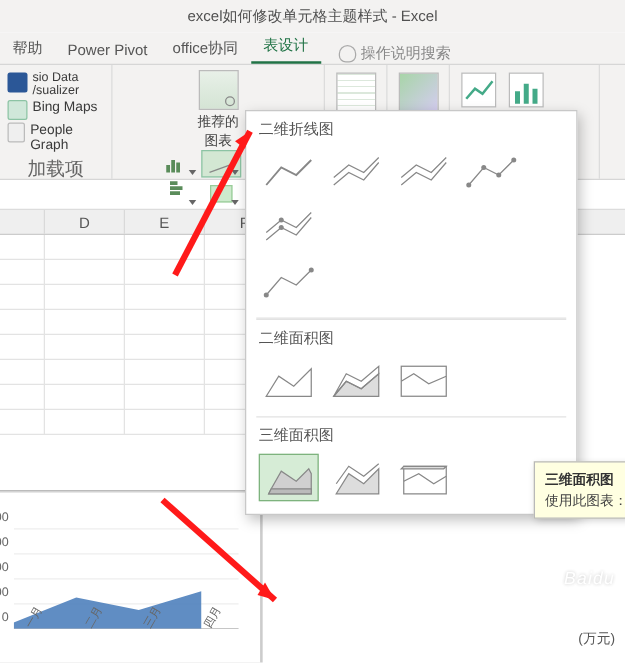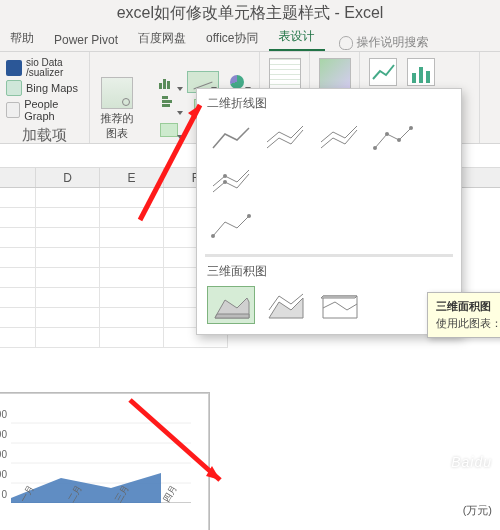--- a/index.html
+++ b/index.html
@@ -1,41 +1,41 @@
 <!DOCTYPE html>
 <html><head>
 <meta charset="utf-8">
 <style>
   * { box-sizing: border-box; margin: 0; padding: 0; font-family: "Microsoft YaHei", "Segoe UI", sans-serif; }
   body { width: 500px; height: 530px; overflow: hidden; background: #fff; position: relative; font-size: 12px; color: #444; }
 
   
   .titlebar { height: 26px; background: #f3f2f1; display: flex; align-items: center; justify-content: center; position: relative; }
-  .titlebar .title { font-size: 16px; color: #505050; }
+  .titlebar .title { font-size: 12px; color: #505050; }
 
   
   .tabs { height: 26px; background: #f3f2f1; border-bottom: 1px solid #d6d6d6; display: flex; align-items: flex-end; }
   .tab { padding: 4px 10px; font-size: 12px; color: #555; cursor: pointer; }
   .tab.active { color: #217346; border-bottom: 2px solid #217346; }
   .tell-me { display: flex; align-items: center; gap: 4px; color: #888; margin-left: 14px; }
   .bulb { width: 14px; height: 14px; border: 1px solid #aaa; border-radius: 50% 50% 40% 40%; position: relative; }
 
   
   .ribbon { height: 92px; background: #f3f2f1; border-bottom: 1px solid #d6d6d6; display: flex; position: relative; }
   .group { border-right: 1px solid #dcdcdc; padding: 4px 6px 2px; display: flex; flex-direction: column; justify-content: space-between; }
   .group-label { font-size: 15px; color: #666; text-align: center; padding-top: 2px; }
 
   .g-addins { width: 90px; }
-  .addin-row { display: flex; align-items: center; gap: 4px; font-size: 11px; color: #3a3a3a; margin: 2px 0; }
+  .addin-row { display: flex; gap: 4px; font-size: 11px; color: #3a3a3a; margin: 2px 0; }
   .addin-icon { width: 16px; height: 16px; border-radius: 2px; }
   .ic-visio { background: #2b5797; }
   .ic-bing { background: #cfe7d9; border: 1px solid #8cc3a4; }
   .ic-people { background: #efefef; border: 1px solid #bbb; }
 
-  .g-charts { width: 170px; display: flex; flex-direction: row; align-items: flex-end; }
+  .g-charts { width: 170px; display: flex; flex-direction: column; align-items: center; }
   .btn-recommended { width: 42px; text-align: center; font-size: 11px; color: #444; }
   .rec-icon { width: 32px; height: 32px; margin: 0 auto 2px; border: 1px solid #bbb; background: linear-gradient(180deg,#e8f0e8,#d4e4d4); position: relative; }
   .rec-icon::after { content:""; position:absolute; right:2px; bottom:2px; width:6px; height:6px; border:1px solid #888; border-radius:50%; }
   .chart-grid { display: grid; grid-template-columns: repeat(3, 32px); gap: 2px; margin-left: 4px; }
   .chart-btn { width: 32px; height: 22px; border: 1px solid transparent; display:flex; align-items:center; justify-content:center; position:relative; }
   .chart-btn:hover, .chart-btn.highlight { background: #d3e7d3; border: 1px solid #8cc3a4; }
   .mini-bar { width:20px; height:14px; display:flex; align-items:flex-end; gap:1px; }
   .mini-bar span { width:3px; background:#5a8c5a; }
   .mini-line { width:20px; height:14px; position:relative; }
   .mini-line::before { content:""; position:absolute; left:0; top:10px; width:20px; height:1px; background:#888; transform: rotate(-20deg); }
@@ -91,21 +91,20 @@
 </head>
 <body>
 
 <div class="titlebar">
   <span class="title">excel如何修改单元格主题样式 - Excel</span>
 </div>
 
 <div class="tabs">
   <div class="tab">帮助</div>
   <div class="tab">Power Pivot</div>
-  <div class="tab">百度网盘</div>
   <div class="tab">office协同</div>
   <div class="tab active">表设计</div>
   <div class="tell-me">
     <span class="bulb"></span>
     <span>操作说明搜索</span>
   </div>
 </div>
 
 <div class="ribbon">
   <div class="group g-addins">
@@ -342,20 +341,42 @@
           <svg class="opt-svg">
             <polyline points="4,28 16,14 28,20 40,8" fill="none" stroke="#888"></polyline>
             <circle cx="4" cy="28" r="2" fill="#888"></circle>
             <circle cx="40" cy="8" r="2" fill="#888"></circle>
           </svg>
         </div>
     </div>
   </div>
   <div class="dd-sep"></div>
   <div class="dd-sep"></div>
+  <div class="dd-section">
+    <div class="dd-title">二维面积图</div>
+    <div class="dd-row">
+      <div class="chart-option">
+          <svg class="opt-svg">
+            <polygon points="4,30 14,14 26,22 40,8 40,30" fill="none" stroke="#888"></polygon>
+          </svg>
+        </div>
+      <div class="chart-option">
+          <svg class="opt-svg">
+            <polygon points="4,30 14,18 26,24 40,12 40,30" fill="#ddd" stroke="#888"></polygon>
+            <polygon points="4,30 14,12 26,18 40,6 40,12 26,24 14,18" fill="none" stroke="#888"></polygon>
+          </svg>
+        </div>
+      <div class="chart-option">
+          <svg class="opt-svg">
+            <rect x="4" y="6" width="36" height="24" fill="none" stroke="#888"></rect>
+            <polyline points="4,18 14,12 26,20 40,14" fill="none" stroke="#888"></polyline>
+          </svg>
+        </div>
+    </div>
+  </div>
   <div class="dd-sep"></div>
   <div class="dd-section">
     <div class="dd-title">三维面积图</div>
     <div class="dd-row">
       <div class="chart-option hover">
           <svg class="opt-svg">
             <polygon points="6,30 8,26 16,12 28,20 38,10 40,14 40,30" fill="#d0d0d0" stroke="#888"></polygon>
             <polygon points="6,30 8,26 40,26 40,30" fill="#bbb" stroke="#888"></polygon>
           </svg>
         </div>

